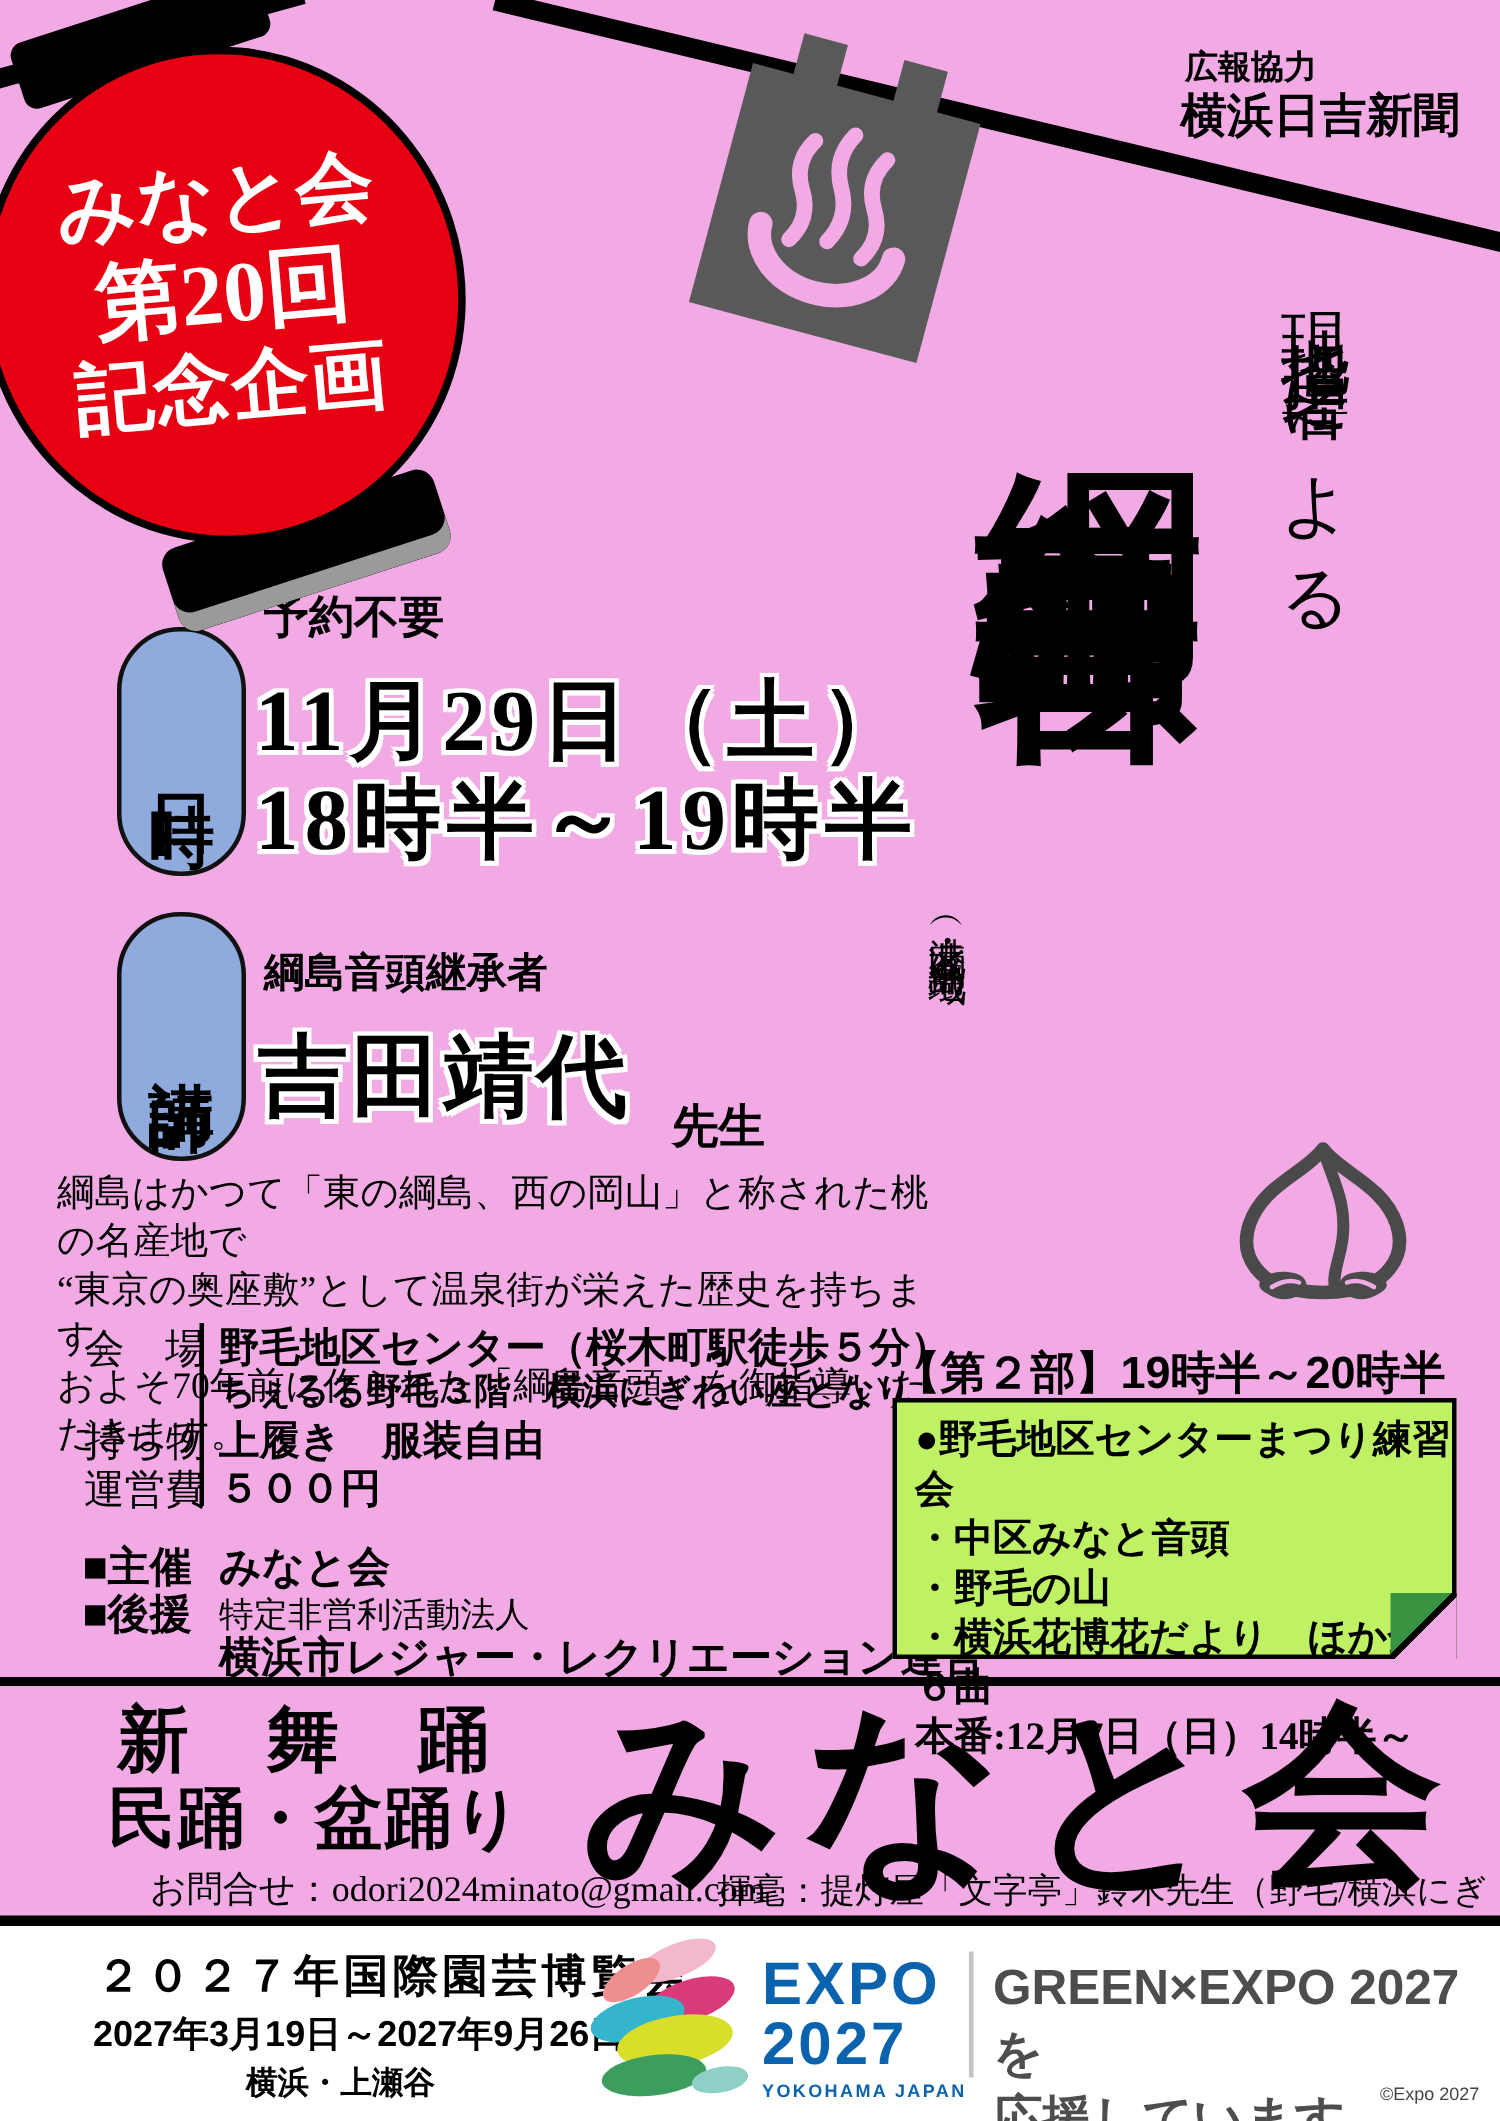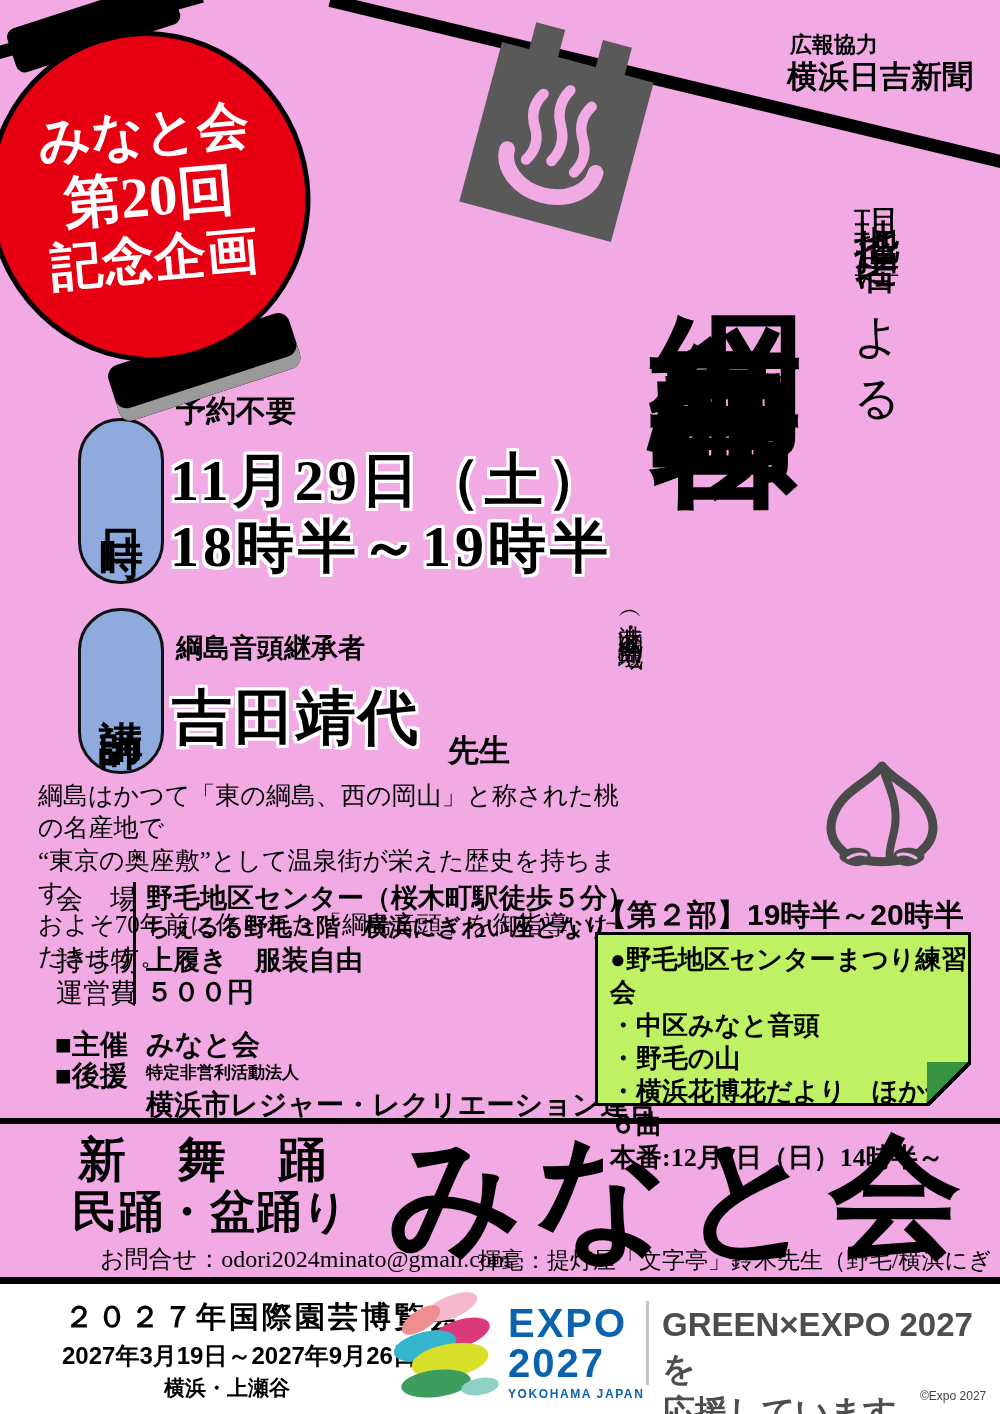--- a/index.html
+++ b/index.html
@@ -68,21 +68,21 @@
   #venue-2{left:146px;top:911px;font-size:24px;}
   #items-label{left:56px;top:943px;}
   #items-value{left:146px;top:942px;}
   #fee-label{left:56px;top:975px;}
   #fee-value{left:146px;top:974px;}
   #detail-divider{left:133px;top:882px;width:3px;height:122px;background:#000;}
   
   #host-label{left:55px;top:1026px;font-size:28px;font-weight:bold;}
   #host-name{left:146px;top:1026px;font-size:28px;font-weight:bold;}
   #support-label{left:55px;top:1057px;font-size:28px;font-weight:bold;}
-  #support-org1{left:146px;top:1061px;font-size:17px;font-weight:bold;}
+  #support-org1{left:146px;top:1061px;font-size:23px;font-weight:normal;}
   #support-org2{left:146px;top:1086px;font-size:28px;font-weight:bold;}
   
   #part2-heading{left:597px;top:895px;font-size:30px;font-weight:bold;}
   #part2-box{left:595px;top:932px;width:358px;height:148px;background:#bef264;border:3px solid #000;
     padding:8px 0 12px 12px;z-index:3;}
   #part2-box .line{font-size:26px;font-weight:bold;line-height:33px;}
   #part2-finale{font-size:26px;font-weight:bold;line-height:34px;font-family:Liberation Serif, serif;}
   #fold{position:absolute;right:-3px;bottom:-3px;width:44px;height:44px;
     background:linear-gradient(135deg,#37933F 0 46%,#000 46% 53%,#F2AAE5 53%);}
   

